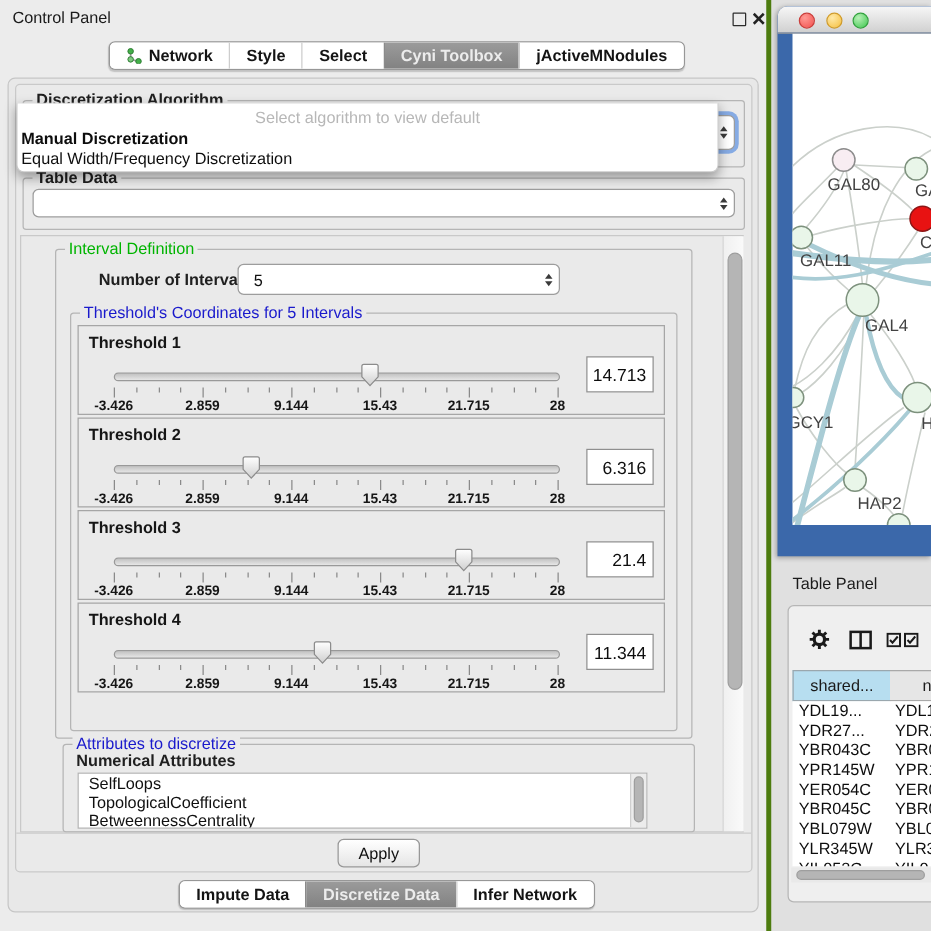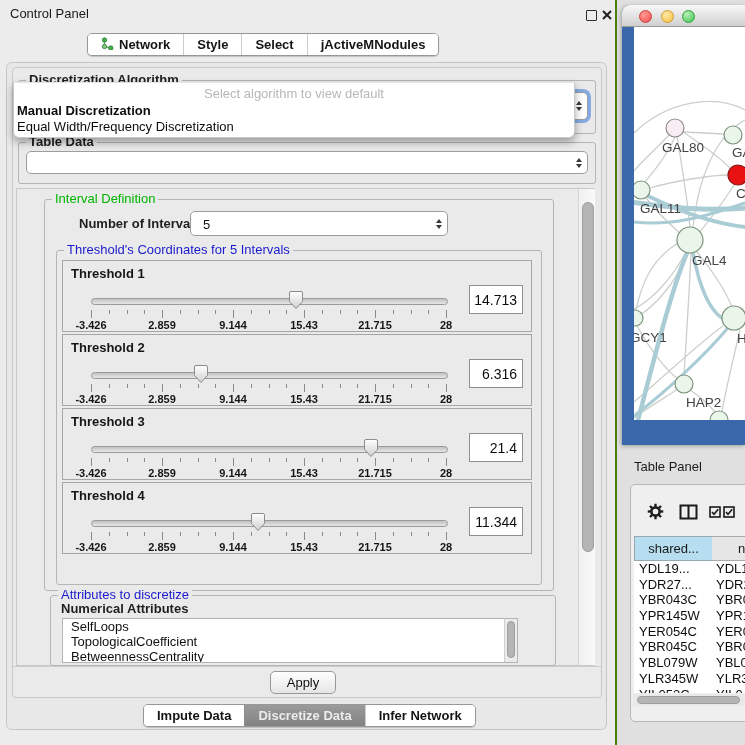--- a/index.html
+++ b/index.html
@@ -1,29 +1,29 @@
 <!DOCTYPE html>
 <html><head>
 <meta charset="utf-8">
 <style>
   html,body{margin:0;padding:0;background:#d6d6d6;}
   #screen{position:relative;width:745px;height:745px;background:#e0e0e0;
           font-family:"Liberation Sans",sans-serif;overflow:hidden;color:#111;}
 
   
-  #left-window{position:absolute;left:0;top:0;width:617px;height:745px;background:#ececec;border-right:2px solid #4d7c0f;box-sizing:border-box;}
+  #left-window{position:absolute;left:0;top:0;width:617px;height:745px;background:#ececec;border-right:4px solid #4d7c0f;box-sizing:border-box;}
   #cp-title{position:absolute;left:10px;top:6px;font-size:13px;color:#1a1a1a;}
   #float-btn{position:absolute;left:586px;top:10px;width:9px;height:9px;border:1.5px solid #2d2d2d;border-radius:1px;background:transparent;}
   #close-btn{position:absolute;left:601px;top:9px;width:12px;height:12px;}
 
   
   .tabbar{position:absolute;display:inline-flex;border:1px solid #979797;border-radius:5px;overflow:hidden;background:#fff;box-shadow:0 1px 1px rgba(0,0,0,.18);}
   #top-tabs{left:87px;top:33px;}
   #bottom-tabs{left:143px;top:704px;}
-  .tabseg{display:flex;align-items:flex-start;gap:5px;padding:3px 13px;font-size:13px;font-weight:bold;color:#141414;background:#fff;border-left:1px solid #cdcdcd;cursor:default;}
+  .tabseg{display:flex;align-items:center;gap:5px;padding:3px 13px;font-size:13px;font-weight:bold;color:#141414;background:#fff;border-left:1px solid #cdcdcd;cursor:default;}
   .tabseg:first-child{border-left:none;}
   .tabseg.active{background:linear-gradient(#9b9b9b,#828282);color:#ececec;border-left-color:#8a8a8a;}
 
   
   #outer-panel{position:absolute;left:6px;top:62px;width:601px;height:668px;border:1px solid #c6c6c6;border-radius:6px;background:#e8e8e8;box-sizing:border-box;}
   #inner-panel{position:absolute;left:12px;top:67px;width:590px;height:631px;border:1px solid #c9c9c9;border-radius:4px;background:#eaeaea;box-sizing:border-box;}
 
   .groupbox{position:absolute;border:1px solid #b5b5b5;border-radius:3px;box-sizing:border-box;}
   .grouptitle{position:absolute;font-size:13px;background:#eaeaea;padding:0 3px;line-height:14px;white-space:nowrap;}
   .gt-bold{font-weight:bold;color:#1f1f1f;}
@@ -135,20 +135,23 @@
               <circle cx="9.8" cy="11" r="2.2" fill="#43b049" stroke="#2f7d34" stroke-width="0.8"></circle>
             </svg>
           </span>
           <span>Network</span>
         </div>
         <div class="tabseg">
           <span>Style</span>
         </div>
         <div class="tabseg">
           <span>Select</span>
+        </div>
+        <div class="tabseg active">
+          <span>Cyni Toolbox</span>
         </div>
         <div class="tabseg">
           <span>jActiveMNodules</span>
         </div>
       </div>
 
     <div id="outer-panel"></div>
     <div id="inner-panel"></div>
 
     <div class="groupbox" style="left:18px;top:80px;width:578px;height:54px;"></div>

